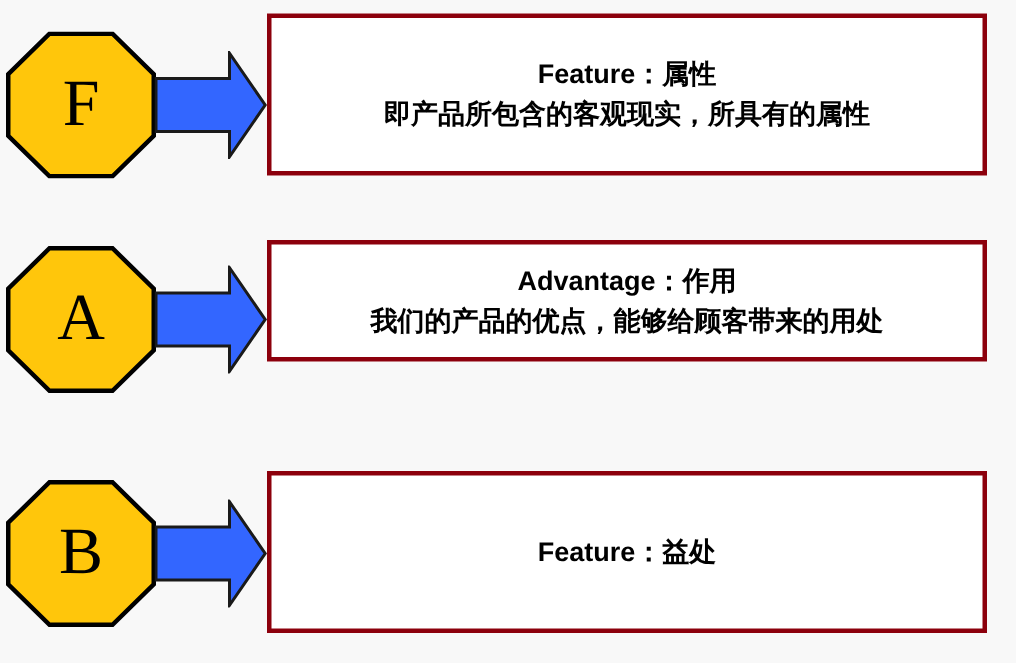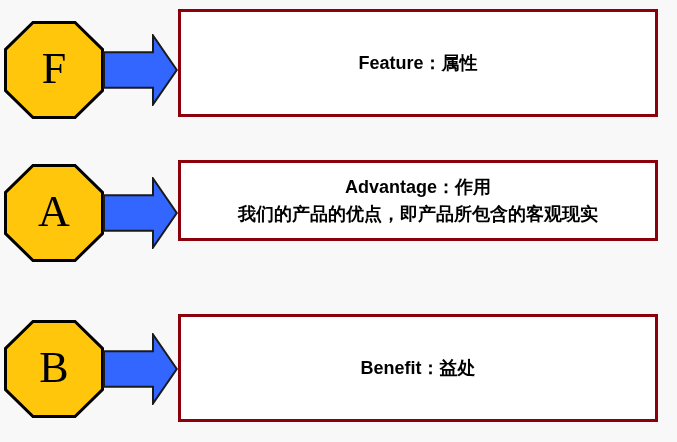--- a/index.html
+++ b/index.html
@@ -93,46 +93,47 @@
     </svg>
     <span class="letter">F</span>
   </div>
   <div class="arrow" id="arr-0">
     <svg viewBox="0 0 75 72">
       <polygon points="1,18.3 50,18.3 50,1.5 73.8,36 50,70.5 50,53.7 1,53.7" stroke-width="2" stroke="#1a1a1a" fill="#3366FF"></polygon>
     </svg>
   </div>
   <div class="textbox" id="box-0">
     <div class="title">Feature：属性</div>
+    <div class="desc">即产品所包含的客观现实，所具有的属性</div>
   </div>
 
   <div class="octagon" id="oct-1">
     <svg viewBox="0 0 100 98">
       <polygon points="29,1.5 71,1.5 98.5,28.5 98.5,69.5 71,96.5 29,96.5 1.5,69.5 1.5,28.5" stroke-width="3" stroke="#000000" fill="#FFC60B"></polygon>
     </svg>
     <span class="letter">A</span>
   </div>
   <div class="arrow" id="arr-1">
     <svg viewBox="0 0 75 72">
       <polygon points="1,18.3 50,18.3 50,1.5 73.8,36 50,70.5 50,53.7 1,53.7" stroke-width="2" stroke="#1a1a1a" fill="#3366FF"></polygon>
     </svg>
   </div>
   <div class="textbox" id="box-1">
     <div class="title">Advantage：作用</div>
-    <div class="desc">我们的产品的优点，即产品所包含的客观现实</div>
+    <div class="desc">我们的产品的优点，能够给顾客带来的用处</div>
   </div>
 
   <div class="octagon" id="oct-2">
     <svg viewBox="0 0 100 98">
       <polygon points="29,1.5 71,1.5 98.5,28.5 98.5,69.5 71,96.5 29,96.5 1.5,69.5 1.5,28.5" stroke-width="3" stroke="#000000" fill="#FFC60B"></polygon>
     </svg>
     <span class="letter">B</span>
   </div>
   <div class="arrow" id="arr-2">
     <svg viewBox="0 0 75 72">
       <polygon points="1,18.3 50,18.3 50,1.5 73.8,36 50,70.5 50,53.7 1,53.7" stroke-width="2" stroke="#1a1a1a" fill="#3366FF"></polygon>
     </svg>
   </div>
   <div class="textbox" id="box-2">
-    <div class="title">Benefit：益处</div>
+    <div class="title">Feature：益处</div>
   </div>
 
 </div>
 
 </body></html>

